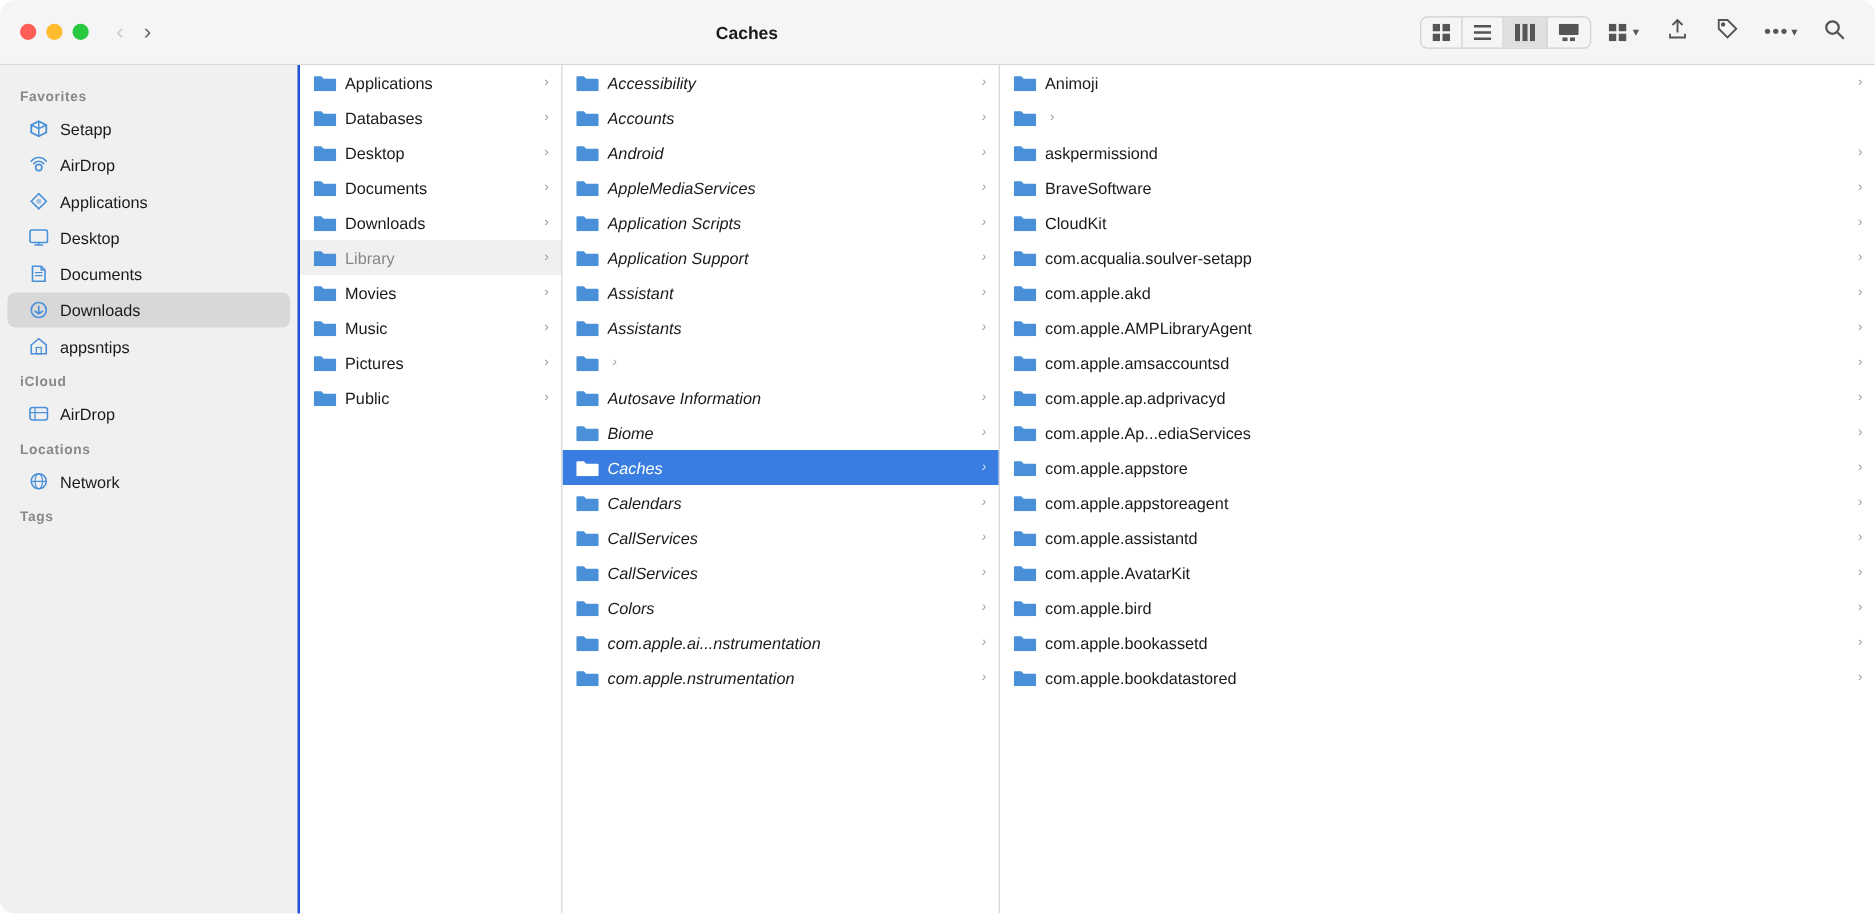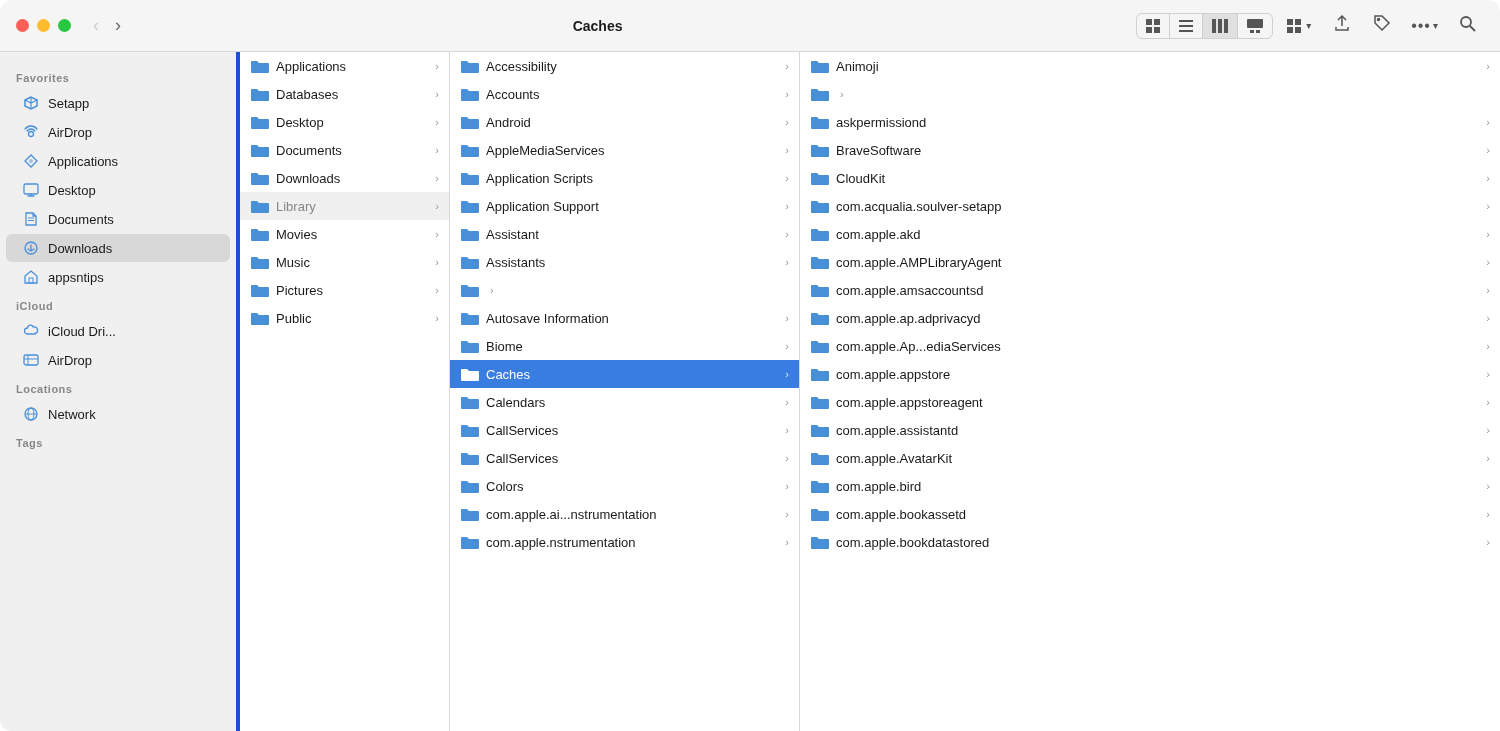--- a/index.html
+++ b/index.html
@@ -122,21 +122,21 @@
     .main-content {
       display: flex;
       flex: 1;
       overflow: hidden;
     }
 
     
     .sidebar {
       width: 240px;
       background: #f0f0f0;
-      border-right: 4px solid #1d4ed8;
+      border-right: 2px solid #1d4ed8;
       overflow-y: auto;
       padding: 12px 0;
       flex-shrink: 0;
     }
     .sidebar-section-label {
       font-size: 11px;
       font-weight: 600;
       color: #888;
       padding: 8px 16px 4px;
       letter-spacing: 0.5px;
@@ -172,21 +172,21 @@
       background: #ffffff;
     }
     .column {
       min-width: 200px;
       width: 200px;
       border-right: 1px solid #d8d8d8;
       overflow-y: auto;
       flex-shrink: 0;
     }
     .column:first-child { width: 210px; min-width: 210px; }
-    .column:nth-child(2) { width: 350px; min-width: 350px; }
+    .column:nth-child(2) { width: 350px; min-width: 350px; font-style: italic; }
     .column:nth-child(3) { width: 340px; min-width: 340px; }
     .column:last-child { flex: 1; border-right: none; }
 
     .col-item {
       display: flex;
       align-items: center;
       padding: 6px 10px;
       cursor: pointer;
       font-size: 13px;
       color: #1a1a1a;
@@ -386,29 +386,20 @@
         <svg width="16" height="16" viewBox="0 0 16 16" fill="none">
           <path d="M2 7l6-5 6 5v7H2V7z" stroke="#4a90d9" stroke-width="1.3"></path>
           <rect x="6" y="9" width="4" height="5" stroke="#4a90d9" stroke-width="1"></rect>
         </svg>
       </div>
       <span class="sidebar-label">appsntips</span>
     </div>
 
     <div class="sidebar-section-label">iCloud</div>
 
-    <div class="sidebar-item">
-      <div class="sidebar-icon">
-        <svg width="16" height="16" viewBox="0 0 16 16" fill="none">
-          <path d="M4.5 11a3 3 0 010-6 3 3 0 015.8-1A3 3 0 0112 10.5" stroke="#4a90d9" stroke-width="1.3" stroke-linecap="round"></path>
-          <path d="M4.5 11h7.5" stroke="#4a90d9" stroke-width="1.3" stroke-linecap="round"></path>
-        </svg>
-      </div>
-      <span class="sidebar-label">iCloud Dri...</span>
-    </div>
 
     <div class="sidebar-item">
       <div class="sidebar-icon">
         <svg width="16" height="16" viewBox="0 0 16 16" fill="none">
           <rect x="1" y="3" width="14" height="10" rx="2" stroke="#4a90d9" stroke-width="1.3"></rect>
           <path d="M1 7h14" stroke="#4a90d9" stroke-width="1"></path>
           <path d="M5 3v10" stroke="#4a90d9" stroke-width="1"></path>
         </svg>
       </div>
       <span class="sidebar-label">AirDrop</span>

